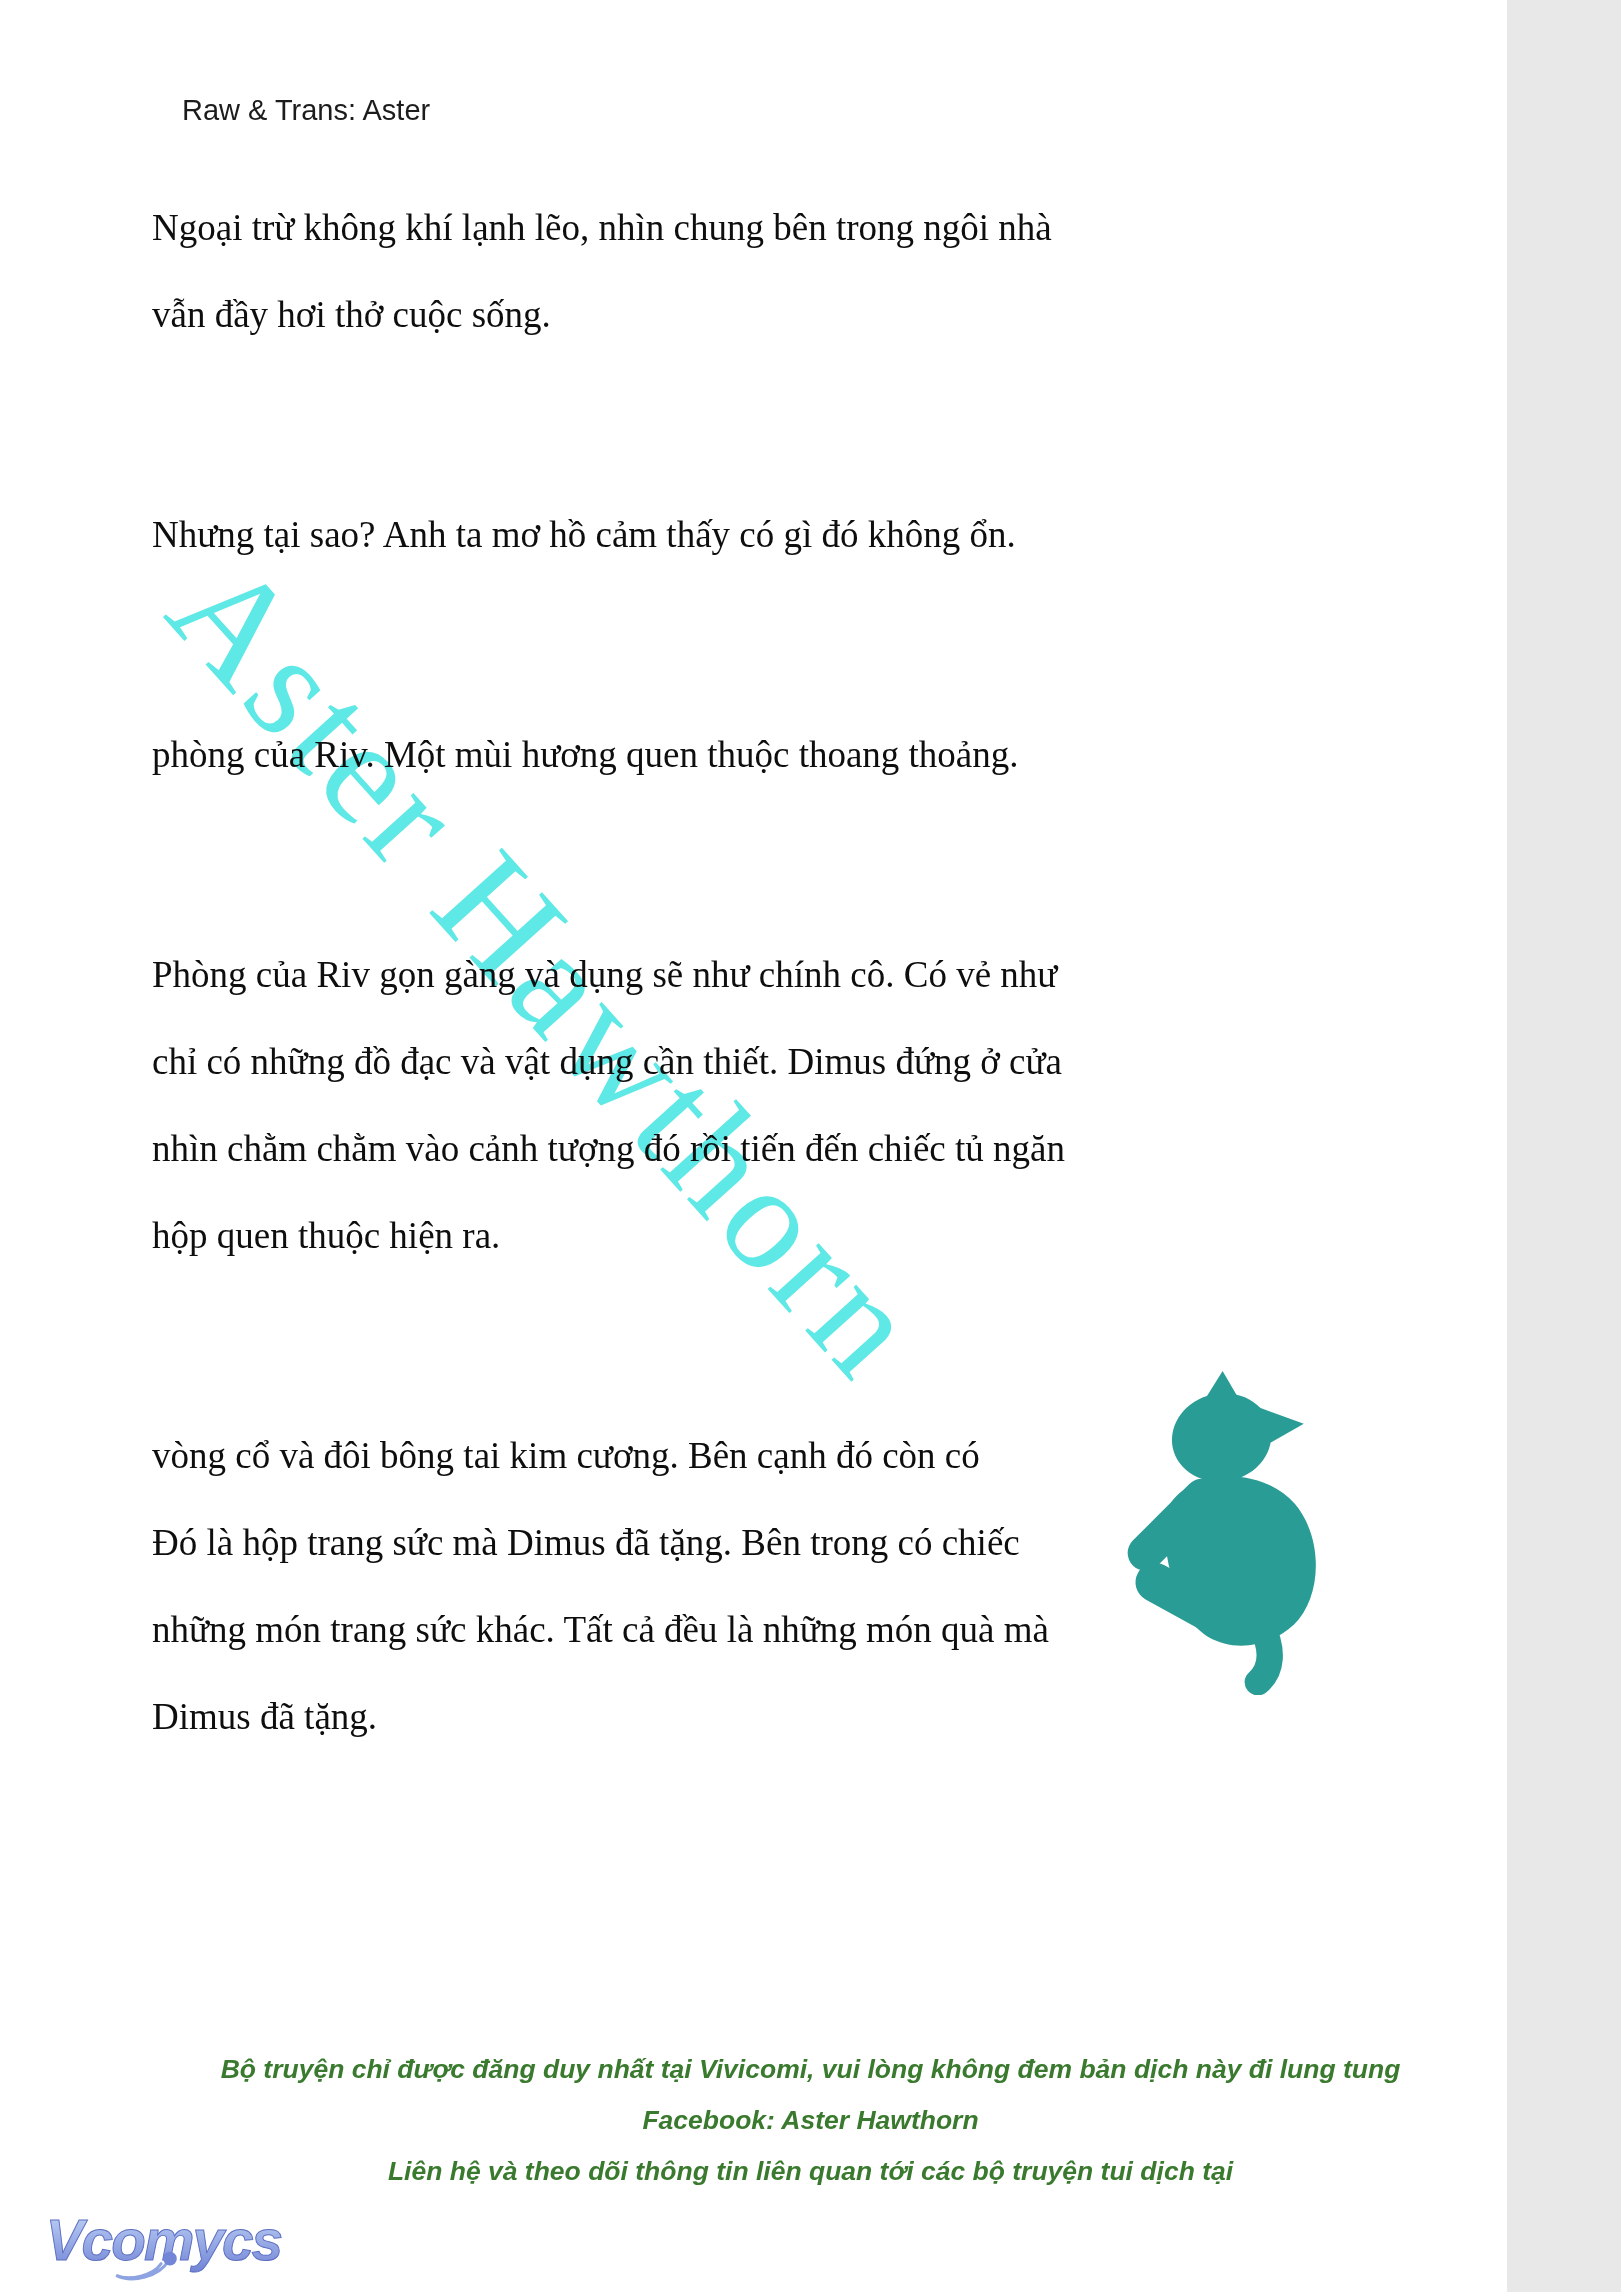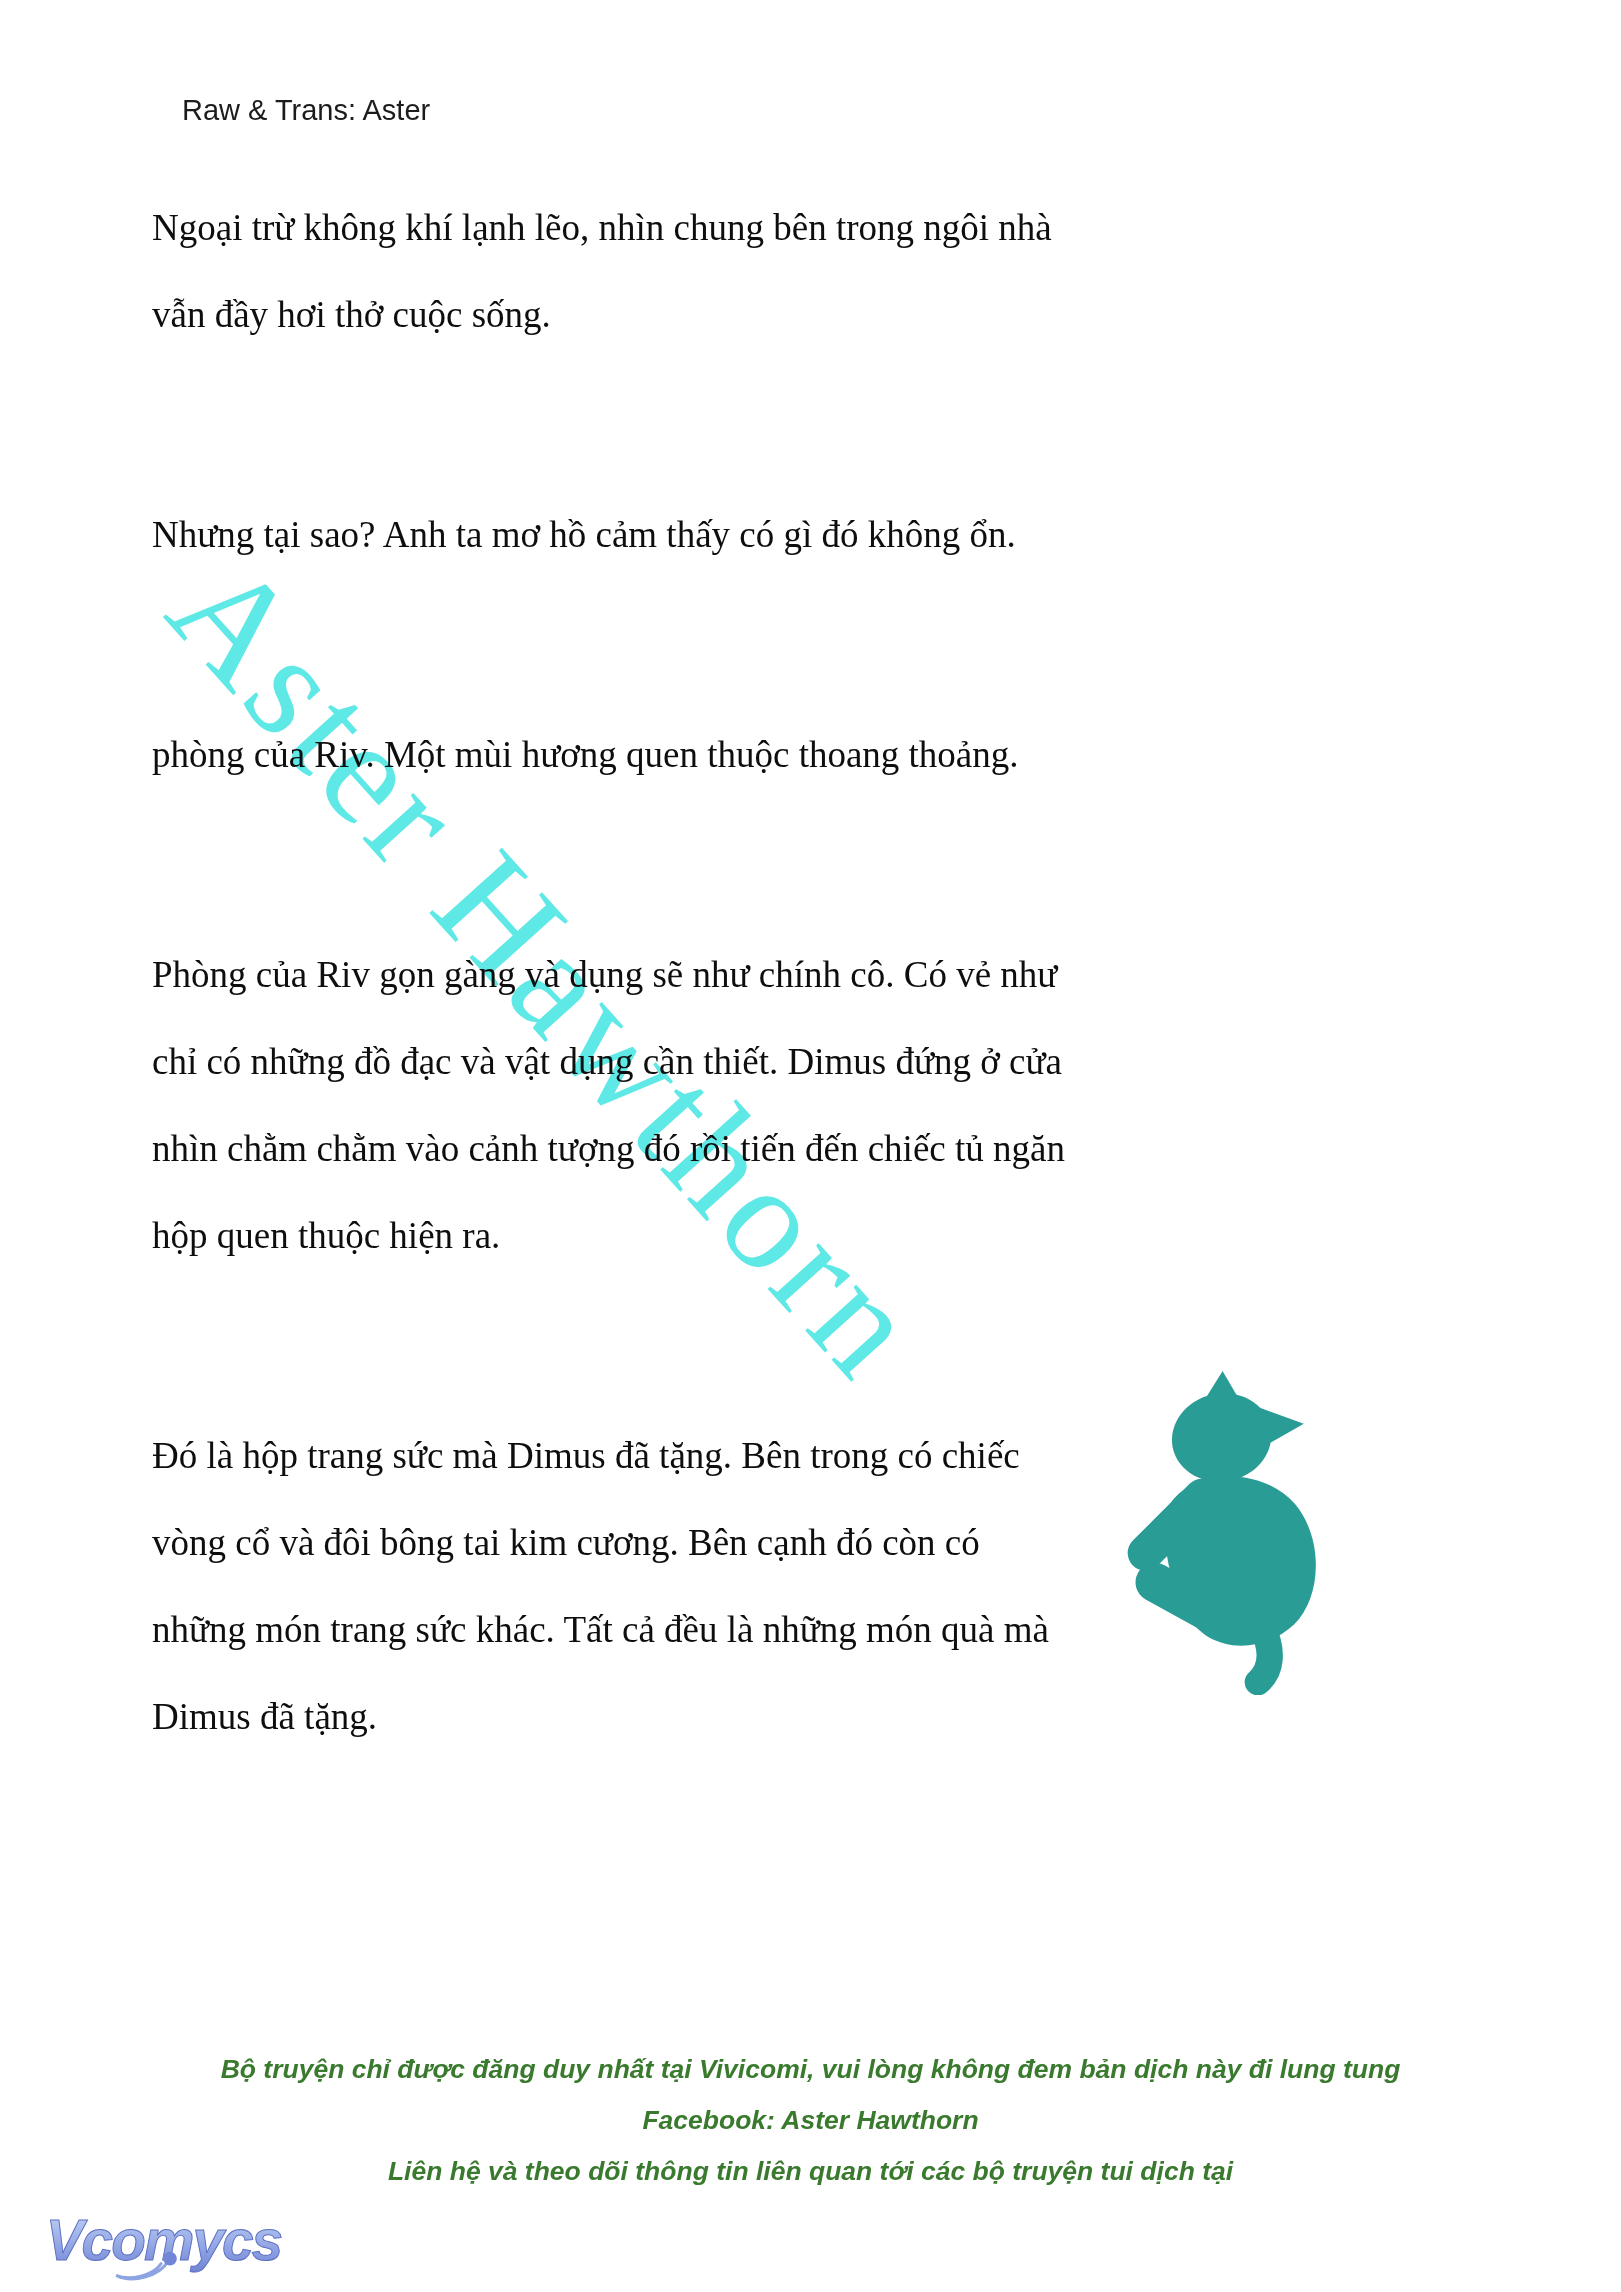--- a/index.html
+++ b/index.html
@@ -1,18 +1,18 @@
 <!DOCTYPE html>
 <html><head>
 <meta charset="utf-8">
 <style>
   html,body{margin:0;padding:0;background:#e8e8e8;}
   .page{
     position:relative;
-    width:1621px;
+    width:1507px;
     height:2293px;
     background:#ffffff;
     overflow:hidden;
     font-family:"Liberation Serif","DejaVu Serif",serif;
   }
   .header{
     position:absolute;
     left:182px;
     top:94px;
     font-family:"Liberation Sans","DejaVu Sans",sans-serif;
@@ -106,22 +106,22 @@
     <div class="para">
         <div class="line">phòng của Riv. Một mùi hương quen thuộc thoang thoảng.</div>
       </div>
     <div class="para">
         <div class="line">Phòng của Riv gọn gàng và dụng sẽ như chính cô. Có vẻ như</div>
         <div class="line">chỉ có những đồ đạc và vật dụng cần thiết. Dimus đứng ở cửa</div>
         <div class="line">nhìn chằm chằm vào cảnh tượng đó rồi tiến đến chiếc tủ ngăn</div>
         <div class="line">hộp quen thuộc hiện ra.</div>
       </div>
     <div class="para">
+        <div class="line">vòng cổ và đôi bông tai kim cương. Bên cạnh đó còn có</div>
         <div class="line">Đó là hộp trang sức mà Dimus đã tặng. Bên trong có chiếc</div>
-        <div class="line">vòng cổ và đôi bông tai kim cương. Bên cạnh đó còn có</div>
         <div class="line">những món trang sức khác. Tất cả đều là những món quà mà</div>
         <div class="line">Dimus đã tặng.</div>
       </div>
   </div>
 
   <div class="footer" style="color: rgb(58, 122, 46);">
     <div class="line">Bộ truyện chỉ được đăng duy nhất tại Vivicomi, vui lòng không đem bản dịch này đi lung tung</div>
     <div class="line">Facebook: Aster Hawthorn</div>
     <div class="line">Liên hệ và theo dõi thông tin liên quan tới các bộ truyện tui dịch tại</div>
   </div>

